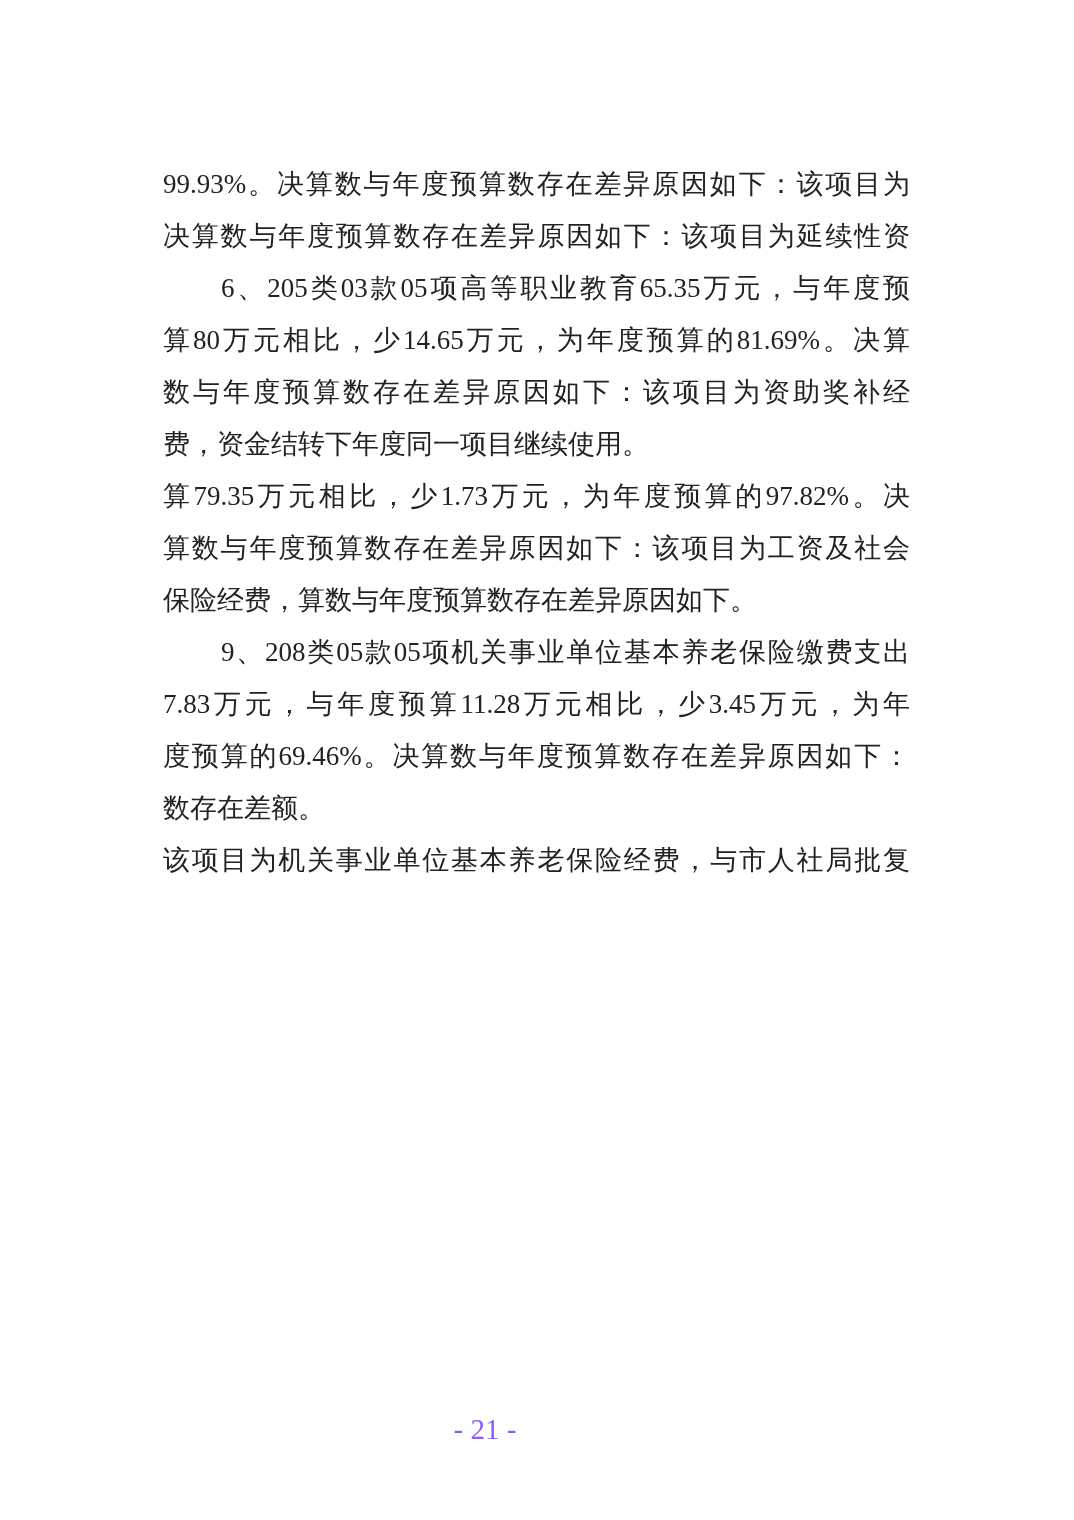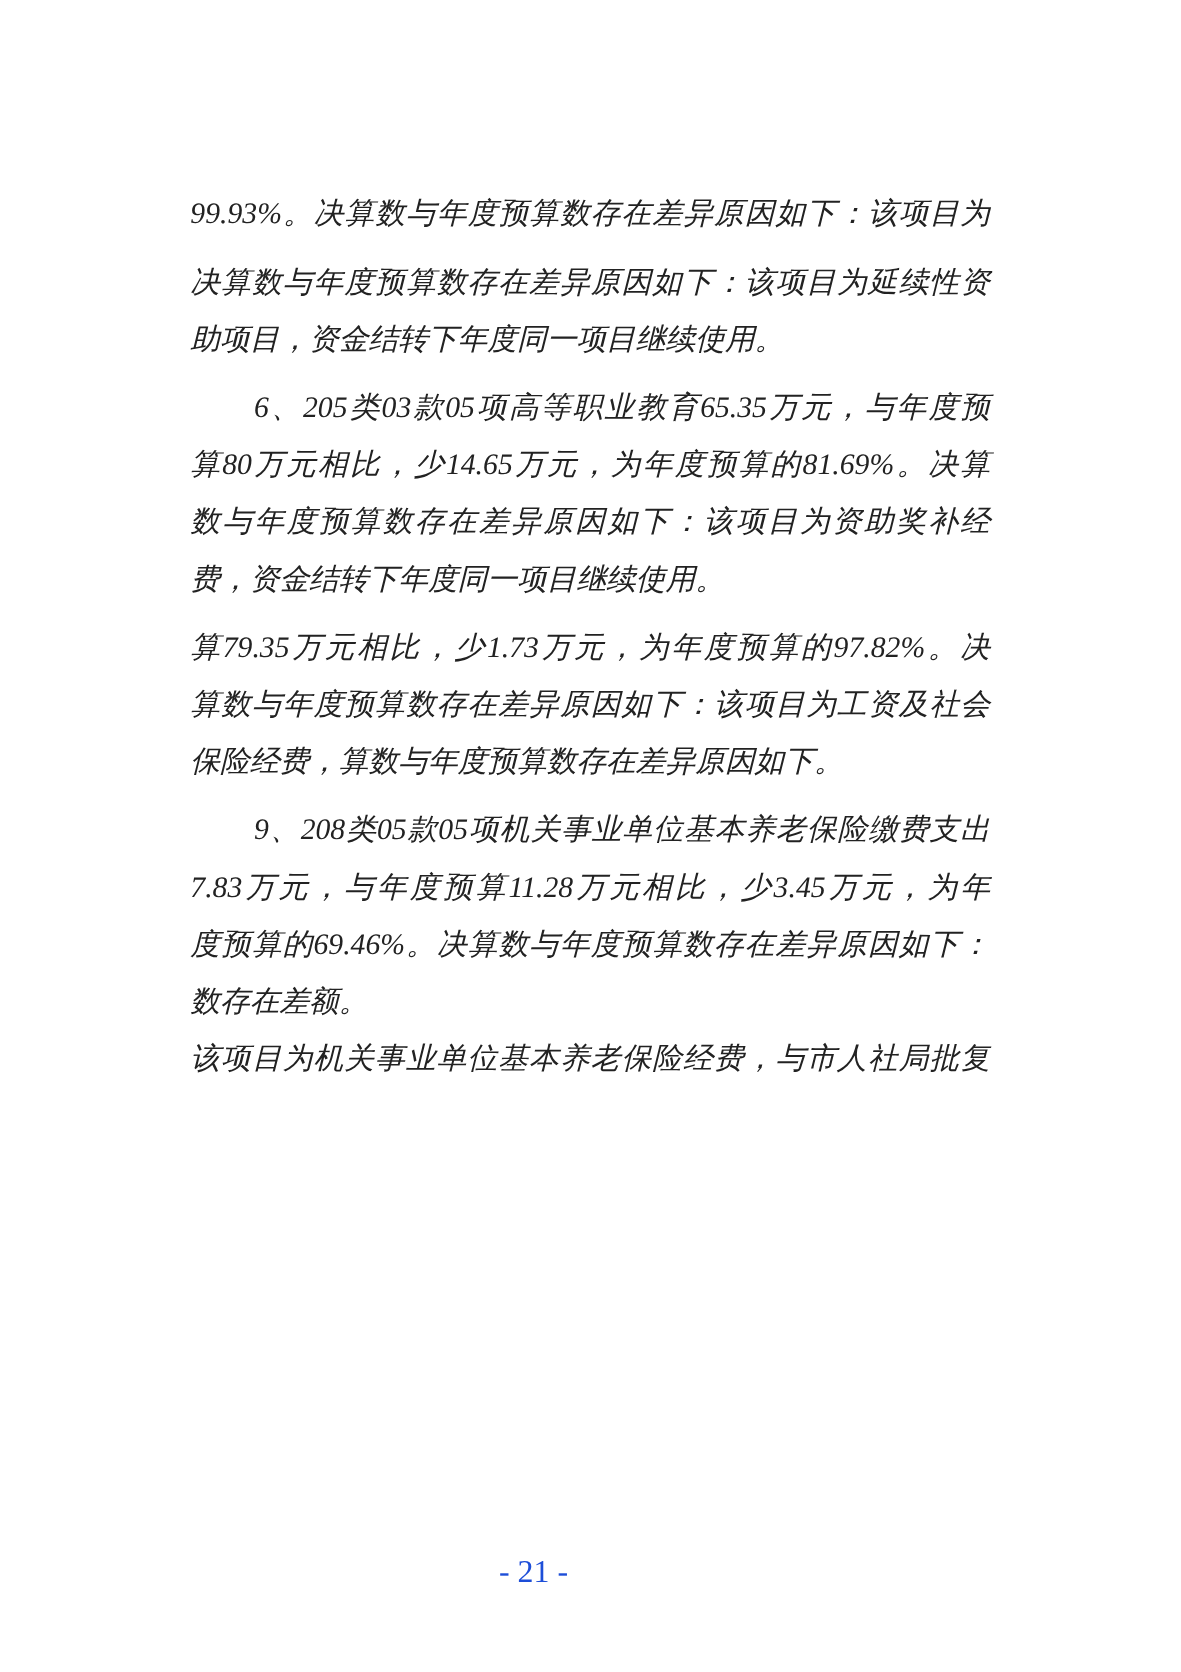--- a/index.html
+++ b/index.html
@@ -20,21 +20,21 @@
     width: 1074px;
     height: 1520px;
     background: #ffffff;
   }
   .textblock {
     position: absolute;
     left: 163px;
     top: 158px;
     width: 747px;
   }
-  .para { margin: 10px; font-style: italic; }
+  .para { margin: 0; }
   .line {
     font-size: 27px;
     line-height: 52px;
     height: 52px;
     text-align: justify;
     text-align-last: justify;
     white-space: nowrap;
   }
   .line.last {
     text-align-last: left;
@@ -43,34 +43,33 @@
     padding-left: 58px;
   }
   .footer {
     position: absolute;
     top: 1412px;
     left: 0;
     width: 970px;
     text-align: center;
     font-size: 29px;
     line-height: 34px;
-    color: #1d4ed8;
+    color: #8b5cf6;
   }
 </style>
 </head>
 <body style="background: rgb(255, 255, 255); color: rgb(34, 34, 34);">
 
 <div class="page">
   <div class="textblock" id="paragraphs">
       <div class="para">
         <div class="line">99.93%。决算数与年度预算数存在差异原因如下：该项目为</div>
       </div>
       <div class="para">
         <div class="line">决算数与年度预算数存在差异原因如下：该项目为延续性资</div>
-        <div class="line last">助项目，资金结转下年度同一项目继续使用。</div>
       </div>
       <div class="para">
         <div class="line indent">6、205类03款05项高等职业教育65.35万元，与年度预</div>
         <div class="line">算80万元相比，少14.65万元，为年度预算的81.69%。决算</div>
         <div class="line">数与年度预算数存在差异原因如下：该项目为资助奖补经</div>
         <div class="line last">费，资金结转下年度同一项目继续使用。</div>
       </div>
       <div class="para">
         <div class="line">算79.35万元相比，少1.73万元，为年度预算的97.82%。决</div>
         <div class="line">算数与年度预算数存在差异原因如下：该项目为工资及社会</div>

